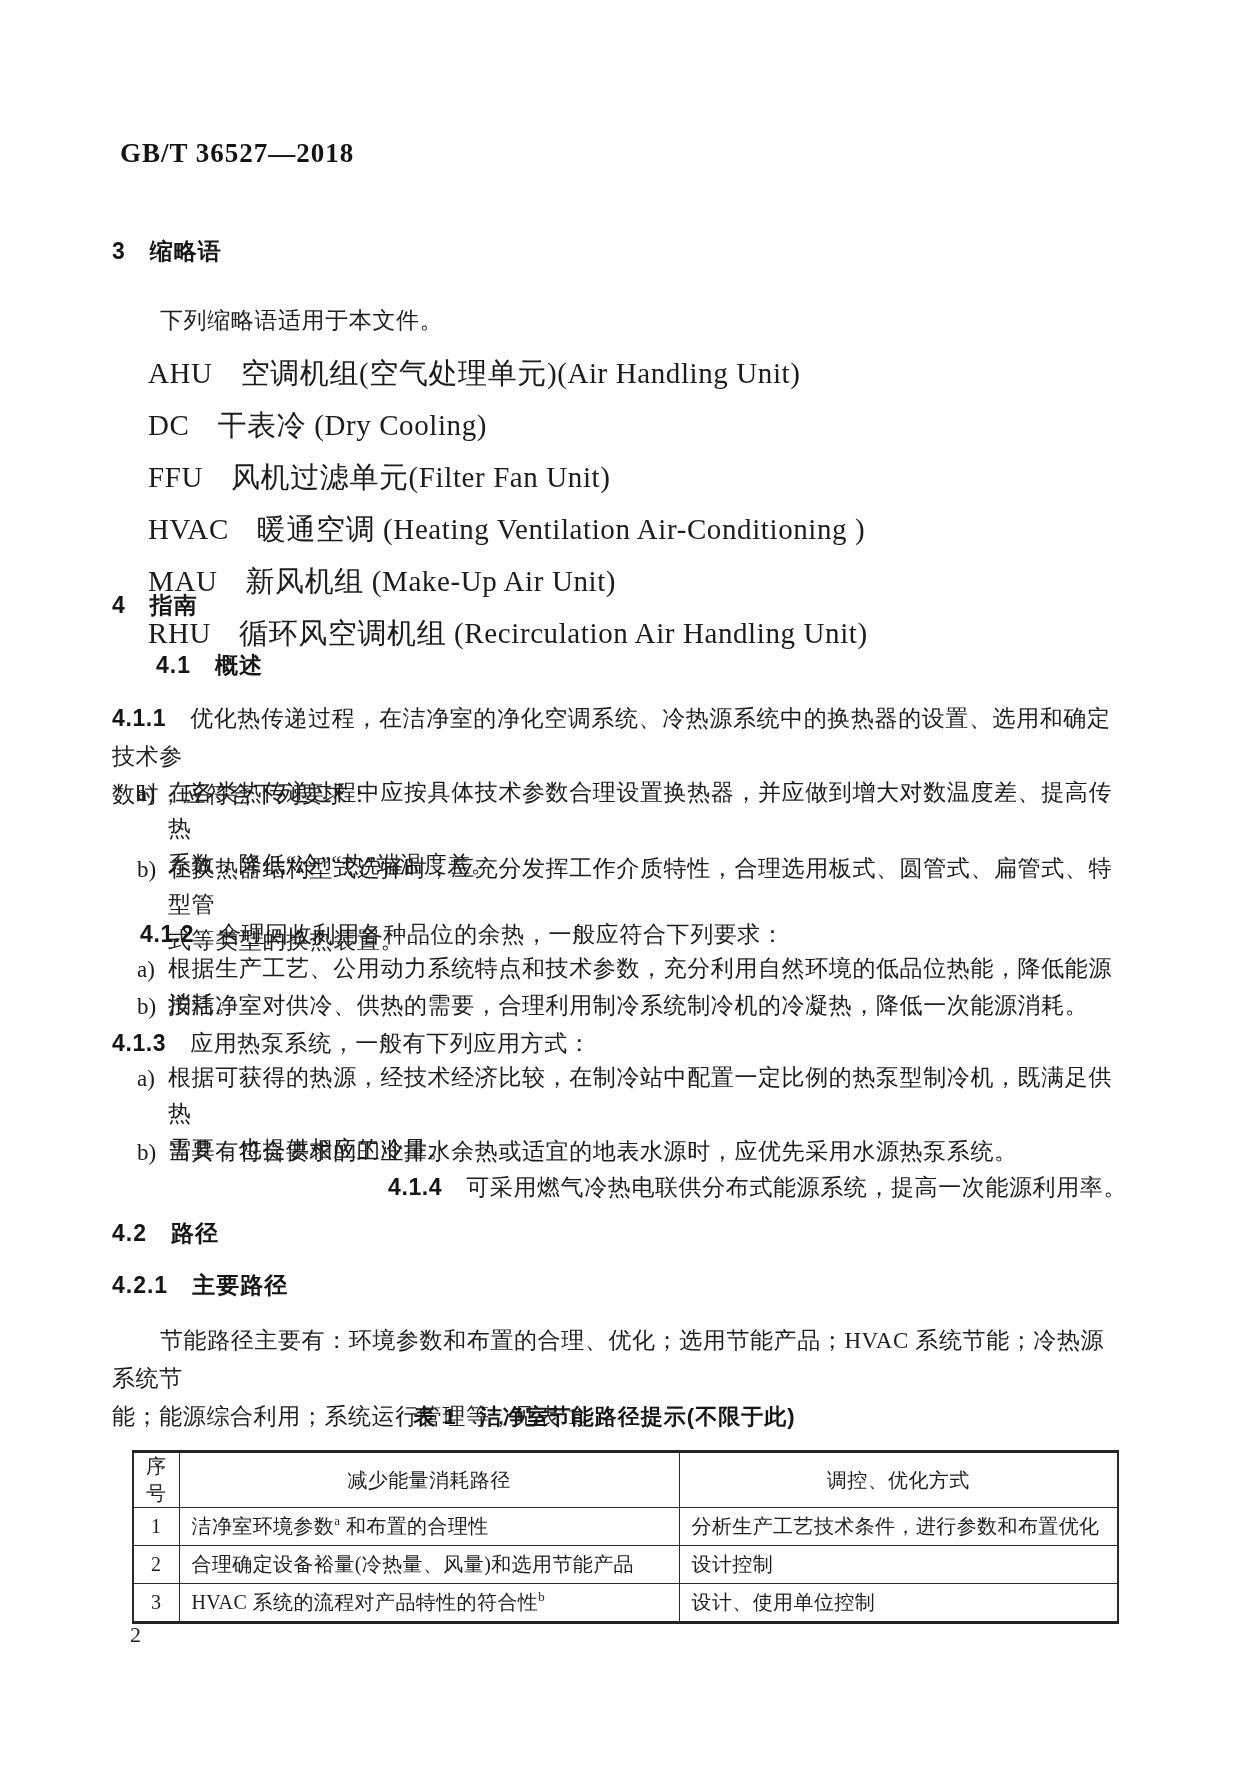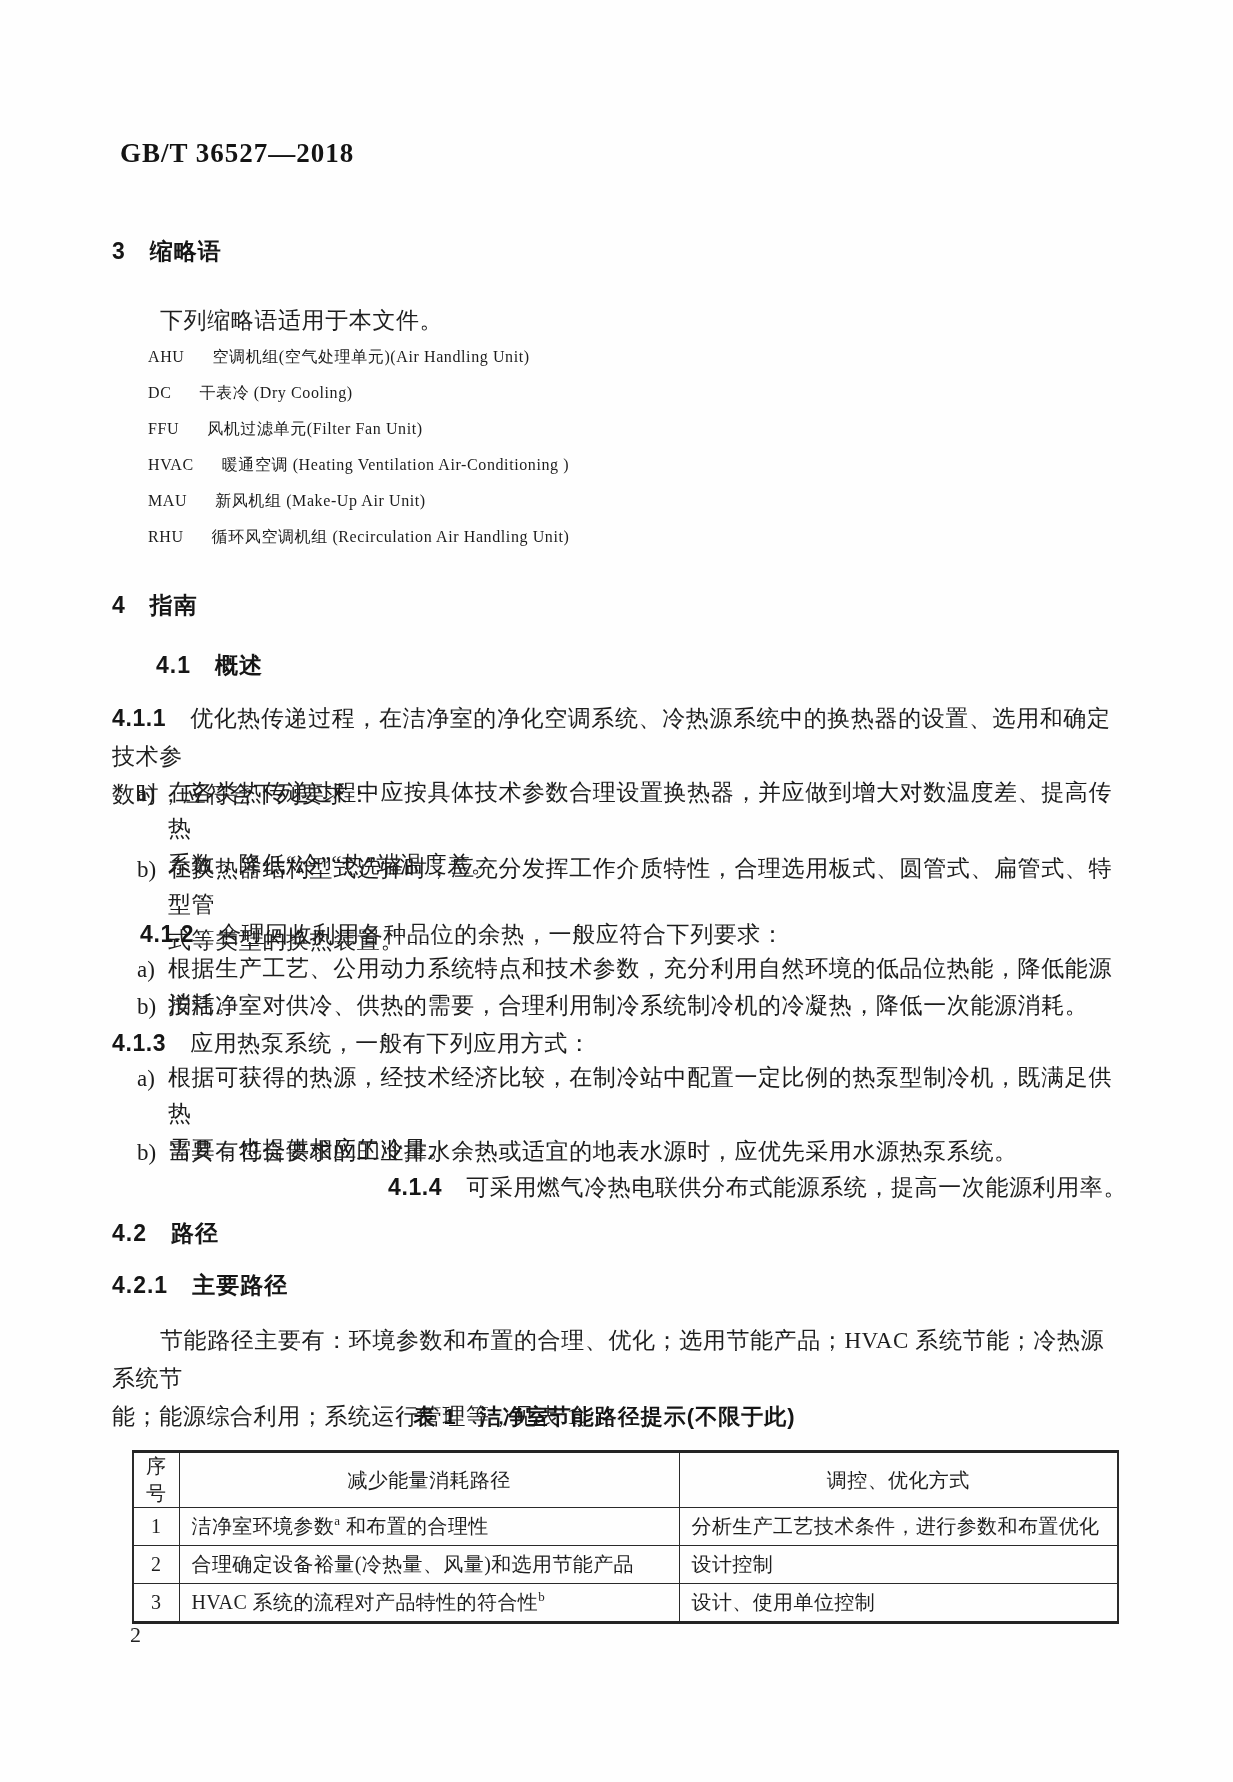--- a/index.html
+++ b/index.html
@@ -32,21 +32,21 @@
   }
   .clause{left:112px;width:1015px;white-space:pre-line;}
   .clause .cnum{
     font-family:"Liberation Sans","DejaVu Sans",sans-serif;
     font-weight:bold;color:#161616;
     margin-right:24px;white-space:normal;
   }
   .clause .ctext{white-space:pre-line;}
   .intro{left:160px;width:970px;}
   .abbr-list{left:148px;width:990px;}
-  .abbr-row{height:36px;line-height:36px;font-size:16px;letter-spacing:0.6px;}
+  .abbr-row{height:36px;line-height:36px;font-size:29px;letter-spacing:0.6px;margin-top:16px;}
   .abbr-term{display:inline-block;margin-right:28px;}
   .item{left:137px;width:990px;display:flex;}
   .item .marker{width:31px;flex-shrink:0;font-size:23px;line-height:38px;}
   .item .itext{white-space:pre-line;font-size:23px;line-height:36px;letter-spacing:0.6px;}
   .para-421{left:112px;width:1015px;text-indent:48px;white-space:pre-line;}
   
   .tbl-title{
     left:112px;width:985px;text-align:center;top:1402px;
     font-family:"Liberation Sans","DejaVu Sans",sans-serif;
     font-weight:bold;font-size:22px;letter-spacing:1px;color:#161616;

